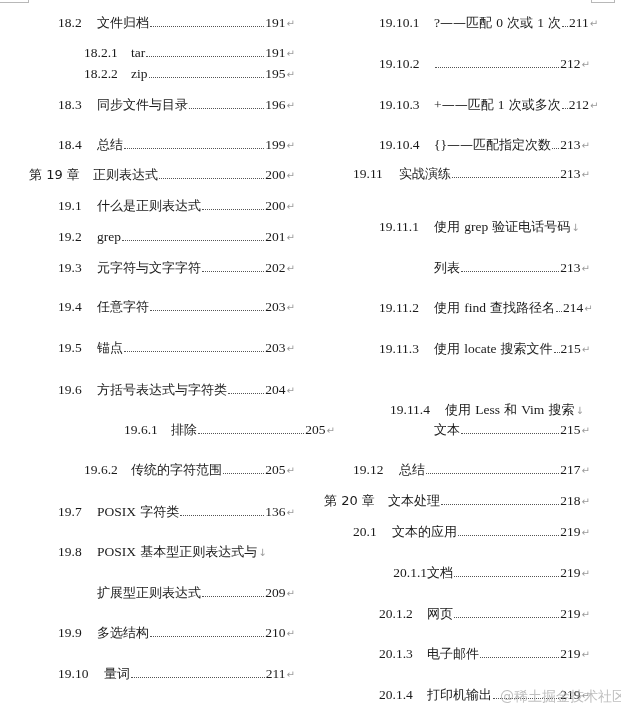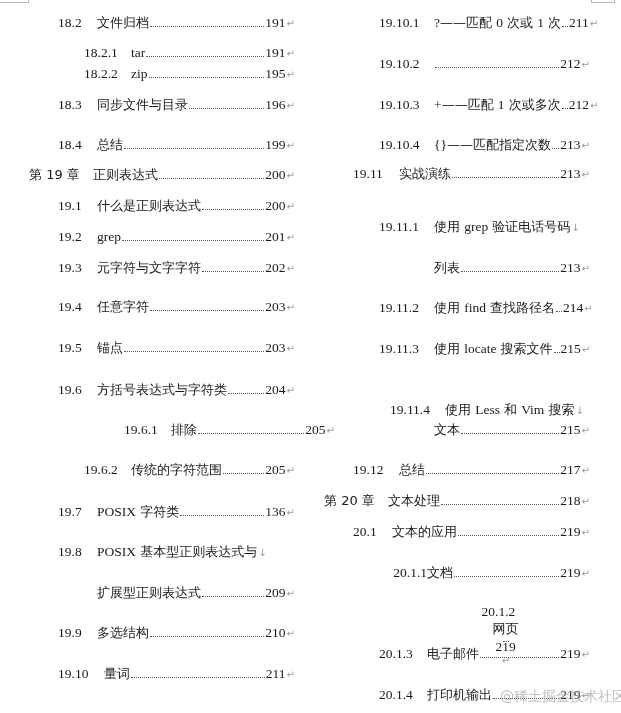--- a/index.html
+++ b/index.html
@@ -253,21 +253,21 @@
       <span class="page">219</span>
       <span class="mark">↵</span>
     </div>
     <div class="entry" style="top: 563px; left: 379px; width: 211px;">
       <span class="num" style="width: 48px; text-align: right;">20.1.1</span>
       <span class="title">文档</span>
       <span class="leader"></span>
       <span class="page">219</span>
       <span class="mark">↵</span>
     </div>
-    <div class="entry" style="top: 604px; left: 400px; width: 211px; flex-direction: column;">
+    <div class="entry" style="top: 604px; left: 379px; width: 211px;">
       <span class="num" style="width: 48px;">20.1.2</span>
       <span class="title">网页</span>
       <span class="leader"></span>
       <span class="page">219</span>
       <span class="mark">↵</span>
     </div>
     <div class="entry" style="top: 644px; left: 379px; width: 211px;">
       <span class="num" style="width: 48px;">20.1.3</span>
       <span class="title">电子邮件</span>
       <span class="leader"></span>

